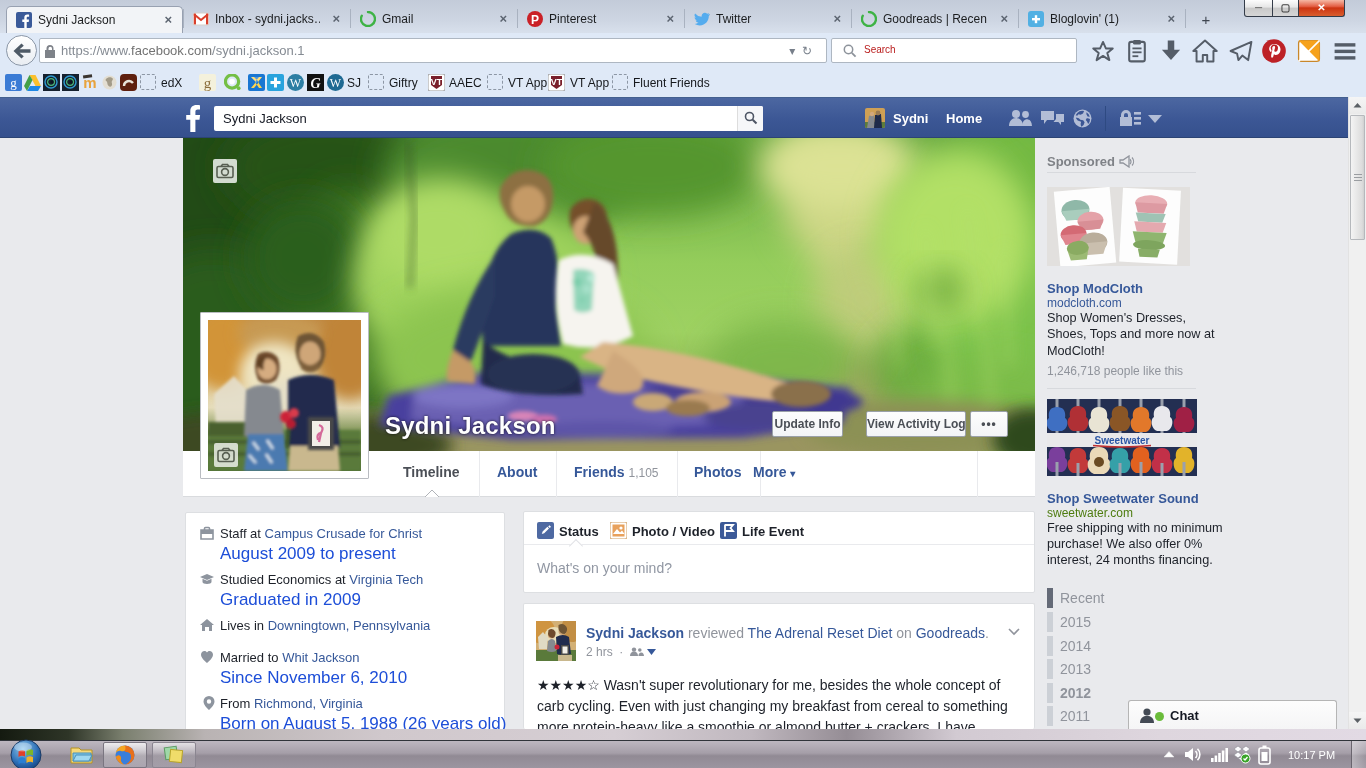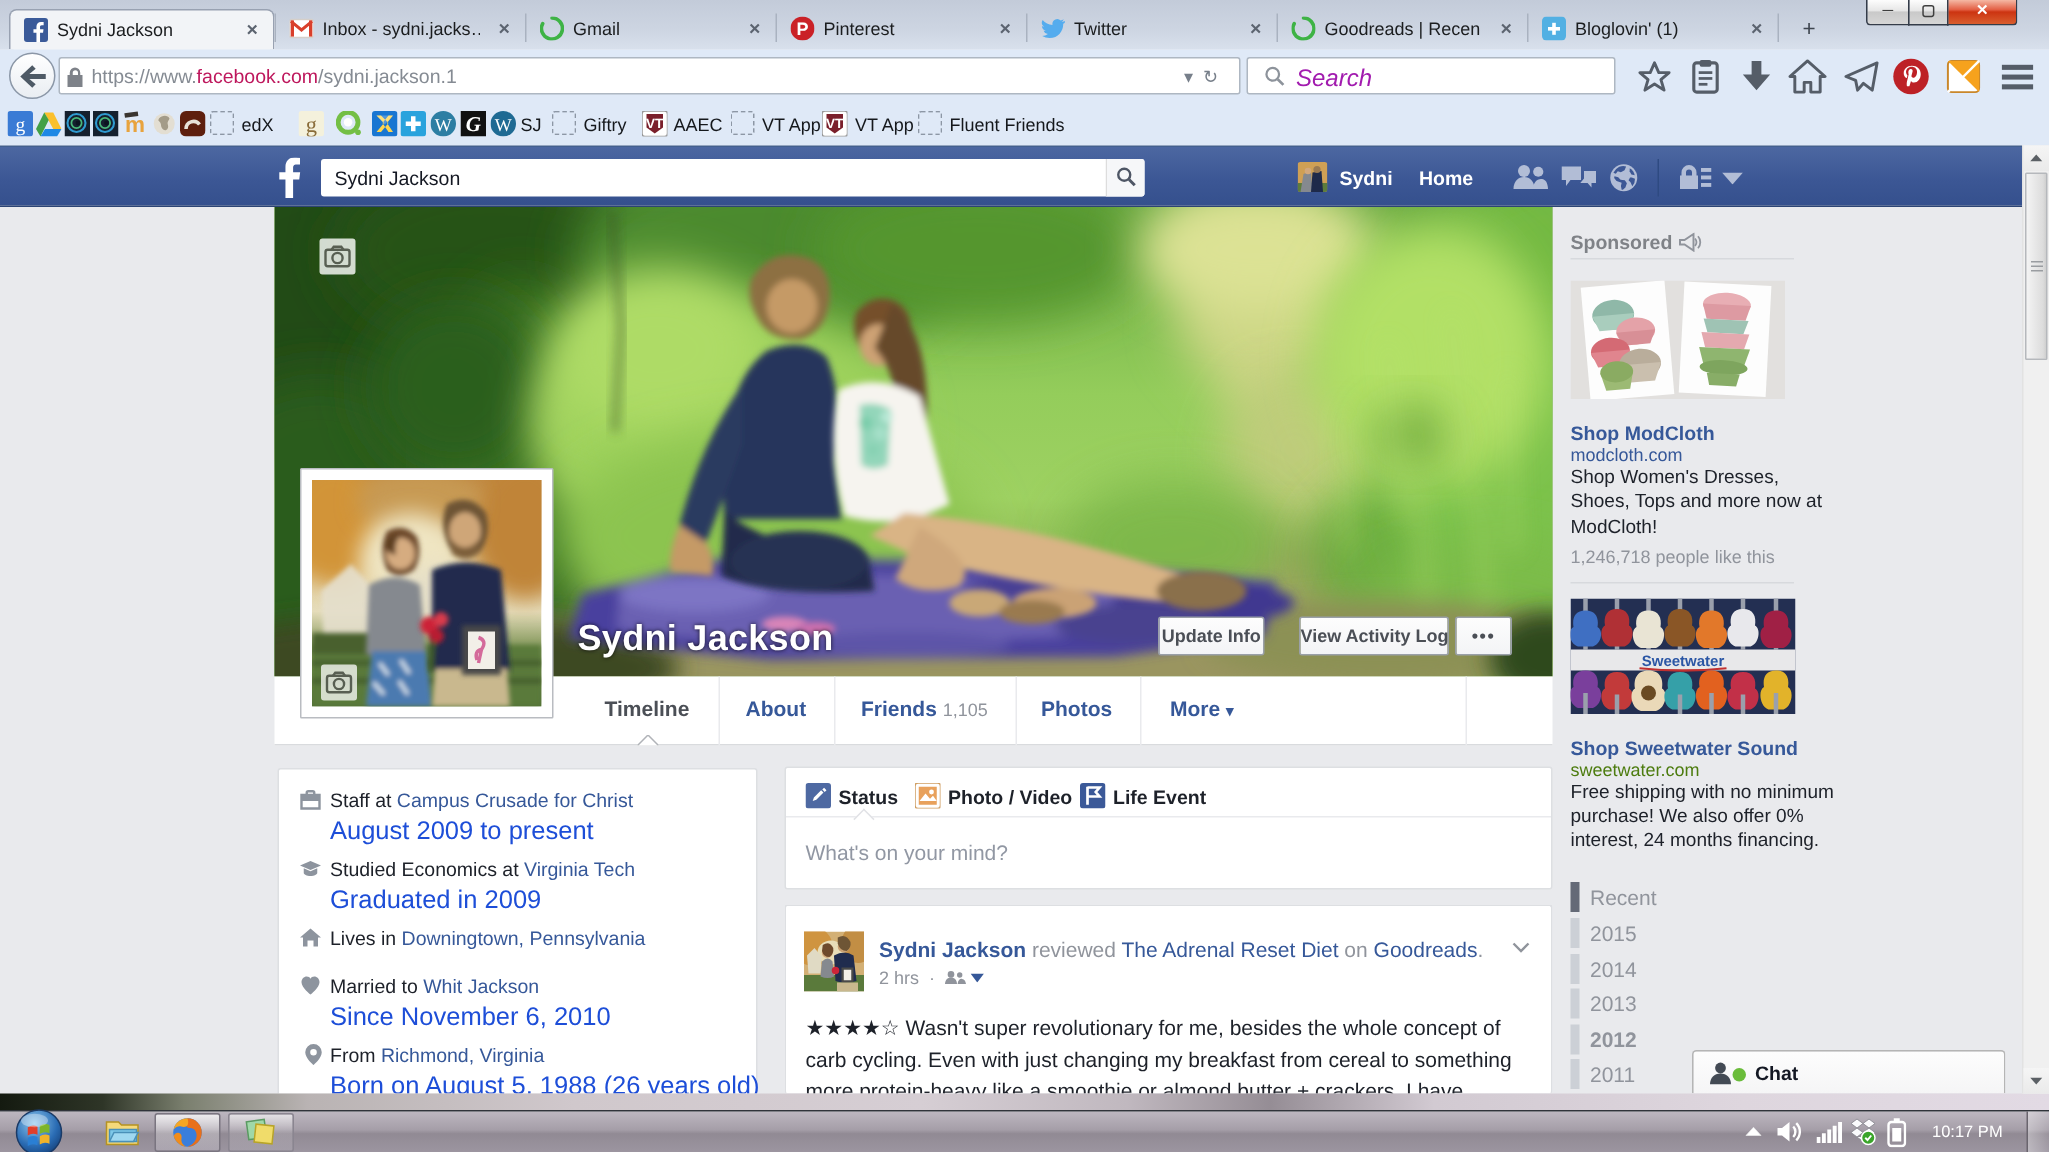--- a/index.html
+++ b/index.html
@@ -23,25 +23,25 @@
 #wb-min { right:77px; width:29px; border-radius:0 0 0 3px; }
 #wb-max { right:51px; width:27px; }
 #wb-cls { right:5px; width:47px; border-radius:0 0 3px 0; color:#fff;
   background:linear-gradient(#f5b8a4, #e35f44 40%, #cc3411 50%, #d95e2e); }
 
 #navbar { left:0; top:33px; width:1366px; height:35px; background:#dfe9f7; }
 #backbtn { left:6px; top:35px; width:31px; height:31px; border-radius:50%; background:linear-gradient(#ffffff,#e9edf2); border:1px solid #8b97a7; z-index:5; }
 #urlbar { left:39px; top:38px; width:788px; height:25px; background:#fff; border:1px solid #aeb7c2; border-radius:2px; }
 #urlbar .lock { position:absolute; }
 #urltext { position:absolute; left:21px; top:4px; font-size:13px; color:#858b93; white-space:nowrap; }
-#urltext b { color:#be185d; font-weight:normal; }
+#urltext b { color:#737373; font-weight:normal; }
 #url-ctl { position:absolute; right:14px; top:5px; color:#777f8a; font-size:12px; }
 #searchbar { left:831px; top:38px; width:246px; height:25px; background:#fff; border:1px solid #aeb7c2; border-radius:2px; }
 #searchbar .mag { position:absolute; left:11px; top:5px; }
-#searchbar .stxt { position:absolute; left:32px; top:5px; font-size:16px; font-style:italic; color:#a21caf; }
+#searchbar .stxt { position:absolute; left:32px; top:5px; font-size:10px; color:#b91c1c; }
 .navico { position:absolute; top:38px; width:26px; height:26px; color:#4e565f; font-size:17px; text-align:center; line-height:26px; }
 
 #bookmarks { left:0; top:68px; width:1366px; height:29px; background:#dfe9f7; }
 .bm { position:absolute; top:6px; height:17px; }
 .bmlbl { position:absolute; top:8px; font-size:12px; color:#15181c; white-space:nowrap; }
 .dashed { position:absolute; top:6px; width:16px; height:16px; border:1px dashed #8d97a5; border-radius:2px; }
 
 
 #fbnav { left:0; top:97px; width:1348px; height:41px; z-index:20;
   background:linear-gradient(#4c67a1, #3c5795 55%, #35508d);
@@ -555,21 +555,21 @@
         <span class="sep"></span>
       </div>
     <div class="ptab" style="left:391px;">Friends <span style="color:#90949c;font-weight:normal;font-size:12px;">1,105</span></div>
     <div class="ptab" style="left:494px;width:1px;">
         <span class="sep"></span>
       </div>
     <div class="ptab" style="left:511px;">Photos</div>
     <div class="ptab" style="left:577px;width:1px;">
         <span class="sep"></span>
       </div>
-    <div class="ptab" style="left:597px;">More <span style="font-size:10px;">▾</span></div>
+    <div class="ptab" style="left:570px;">More <span style="font-size:10px;">▾</span></div>
     <div class="ptab" style="left:794px;width:1px;">
         <span class="sep"></span>
       </div>
     <svg style="position:absolute;left:242px;top:39px;" width="14" height="7" viewBox="0 0 14 7">
         <path d="M0 7 L7 0 L14 7" fill="#fff" stroke="#b0b3b8" stroke-width="1"></path>
       </svg>
   </div>
 
   <div class="card" id="introcard" style="left:185px;top:415px;width:320px;height:240px;">
     <svg class="ico" style="top:13px;" width="14" height="14" viewBox="0 0 14 14">

